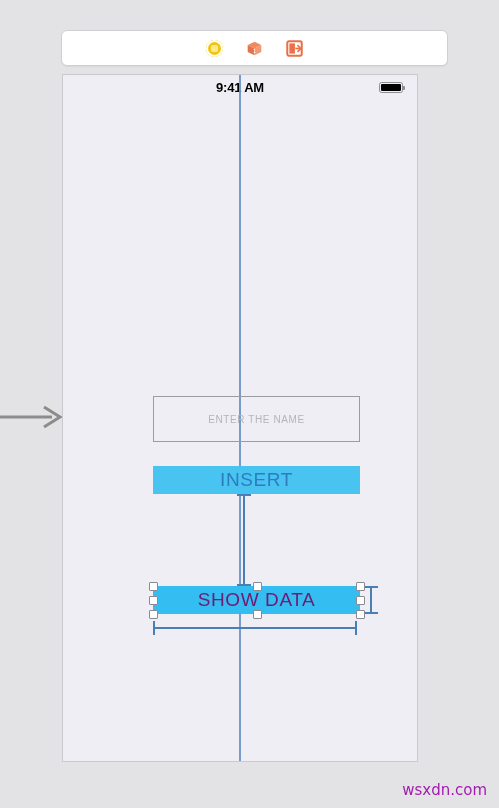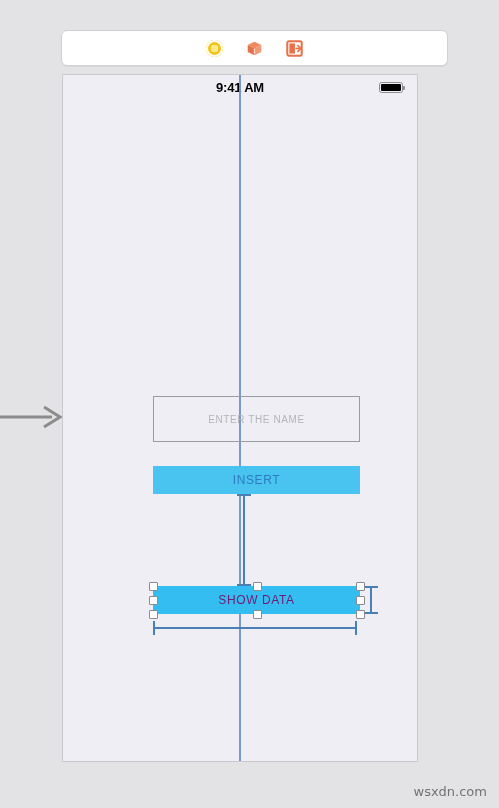--- a/index.html
+++ b/index.html
@@ -150,21 +150,21 @@
     letter-spacing: 0.6px;
   }
 
   
   .ib-button {
     position: absolute;
     display: flex;
     align-items: center;
     justify-content: center;
     letter-spacing: 0.6px;
-    font-size: 12px;
+    font-size: 19px;
   }
   #insert-button {
     left: 90px;
     top: 391px;
     width: 207px;
     height: 28px;
     background: #49c3ef;
     color: #2d7cc2;
   }
   #showdata-button {
@@ -256,22 +256,22 @@
     top: 403px;
     width: 63px;
     height: 28px;
   }
 
   
   #watermark {
     position: absolute;
     right: 12px;
     bottom: 9px;
-    font-size: 13px;
-    color: #737373;
+    font-size: 15px;
+    color: #a21caf;
     font-family: "DejaVu Sans", sans-serif;
   }
 </style>
 </head>
 <body>
 
 <div id="scene-dock">
 
   <div class="dock-icon">
     <div class="vc-icon"></div>

